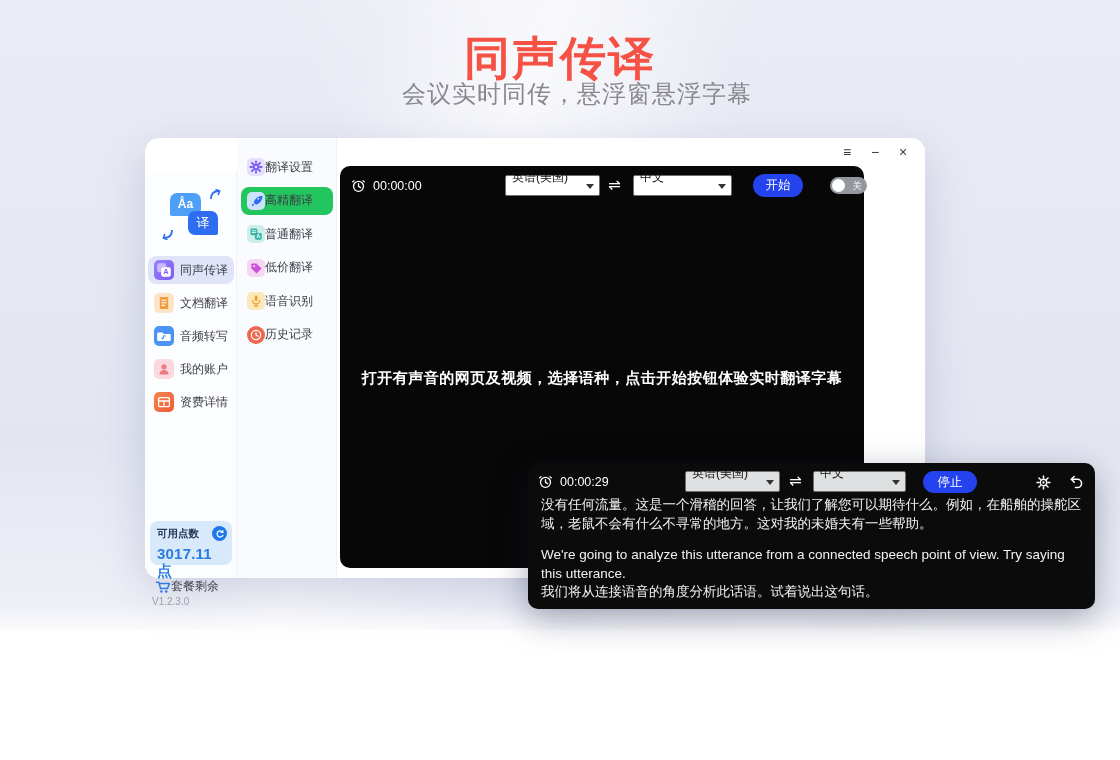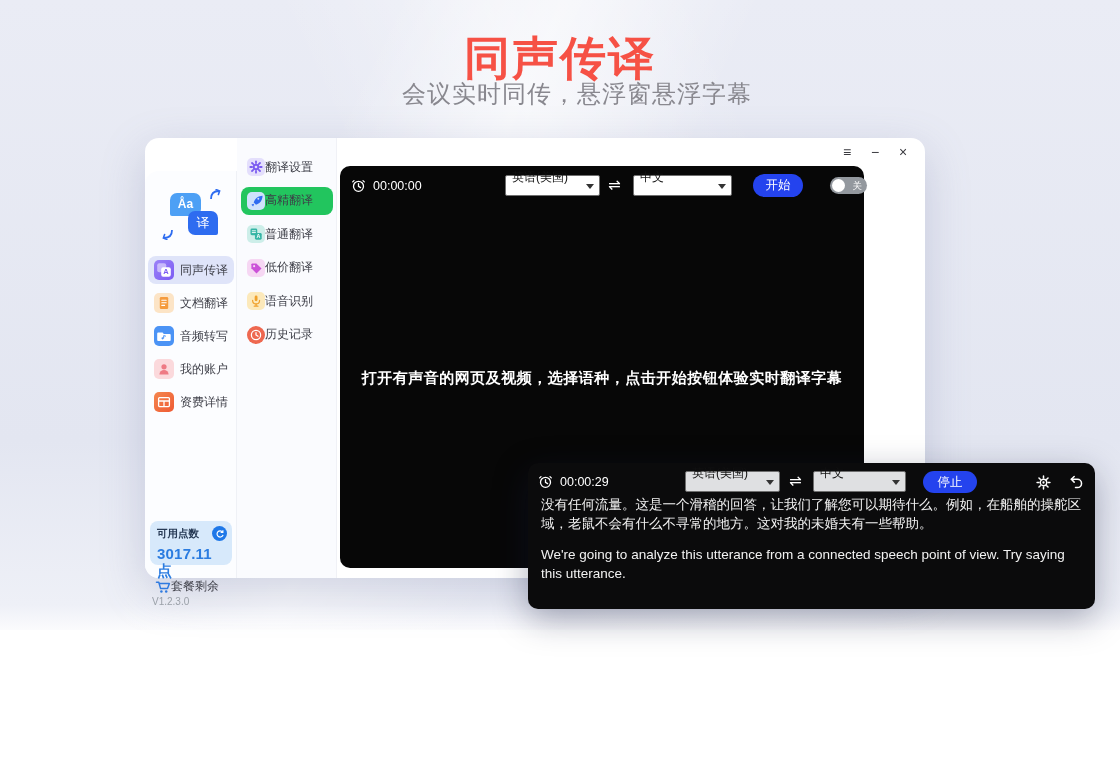--- a/index.html
+++ b/index.html
@@ -344,14 +344,15 @@
   <div class="icon-btn undo-btn">
     <svg width="17" height="17" viewBox="0 0 18 18">
         <path d="M4.6 5.6 H11 a4.4 4.4 0 0 1 0 8.8 H9" fill="none" stroke="#fff" stroke-width="1.6" stroke-linecap="round"></path>
         <path d="M7.6 2.6 L4.6 5.6 L7.6 8.6" fill="none" stroke="#fff" stroke-width="1.6" stroke-linecap="round" stroke-linejoin="round"></path>
       </svg>
   </div>
   <div class="float-text">
     <div>没有任何流量。这是一个滑稽的回答，让我们了解您可以期待什么。例如，在船舶的操舵区域，老鼠不会有什么不寻常的地方。这对我的未婚夫有一些帮助。</div>
     <div class="gap"></div>
     <div>We're going to analyze this utterance from a connected speech point of view. Try saying this utterance.</div>
+    <div>我们将从连接语音的角度分析此话语。试着说出这句话。</div>
   </div>
 </div>
 
 </body></html>

